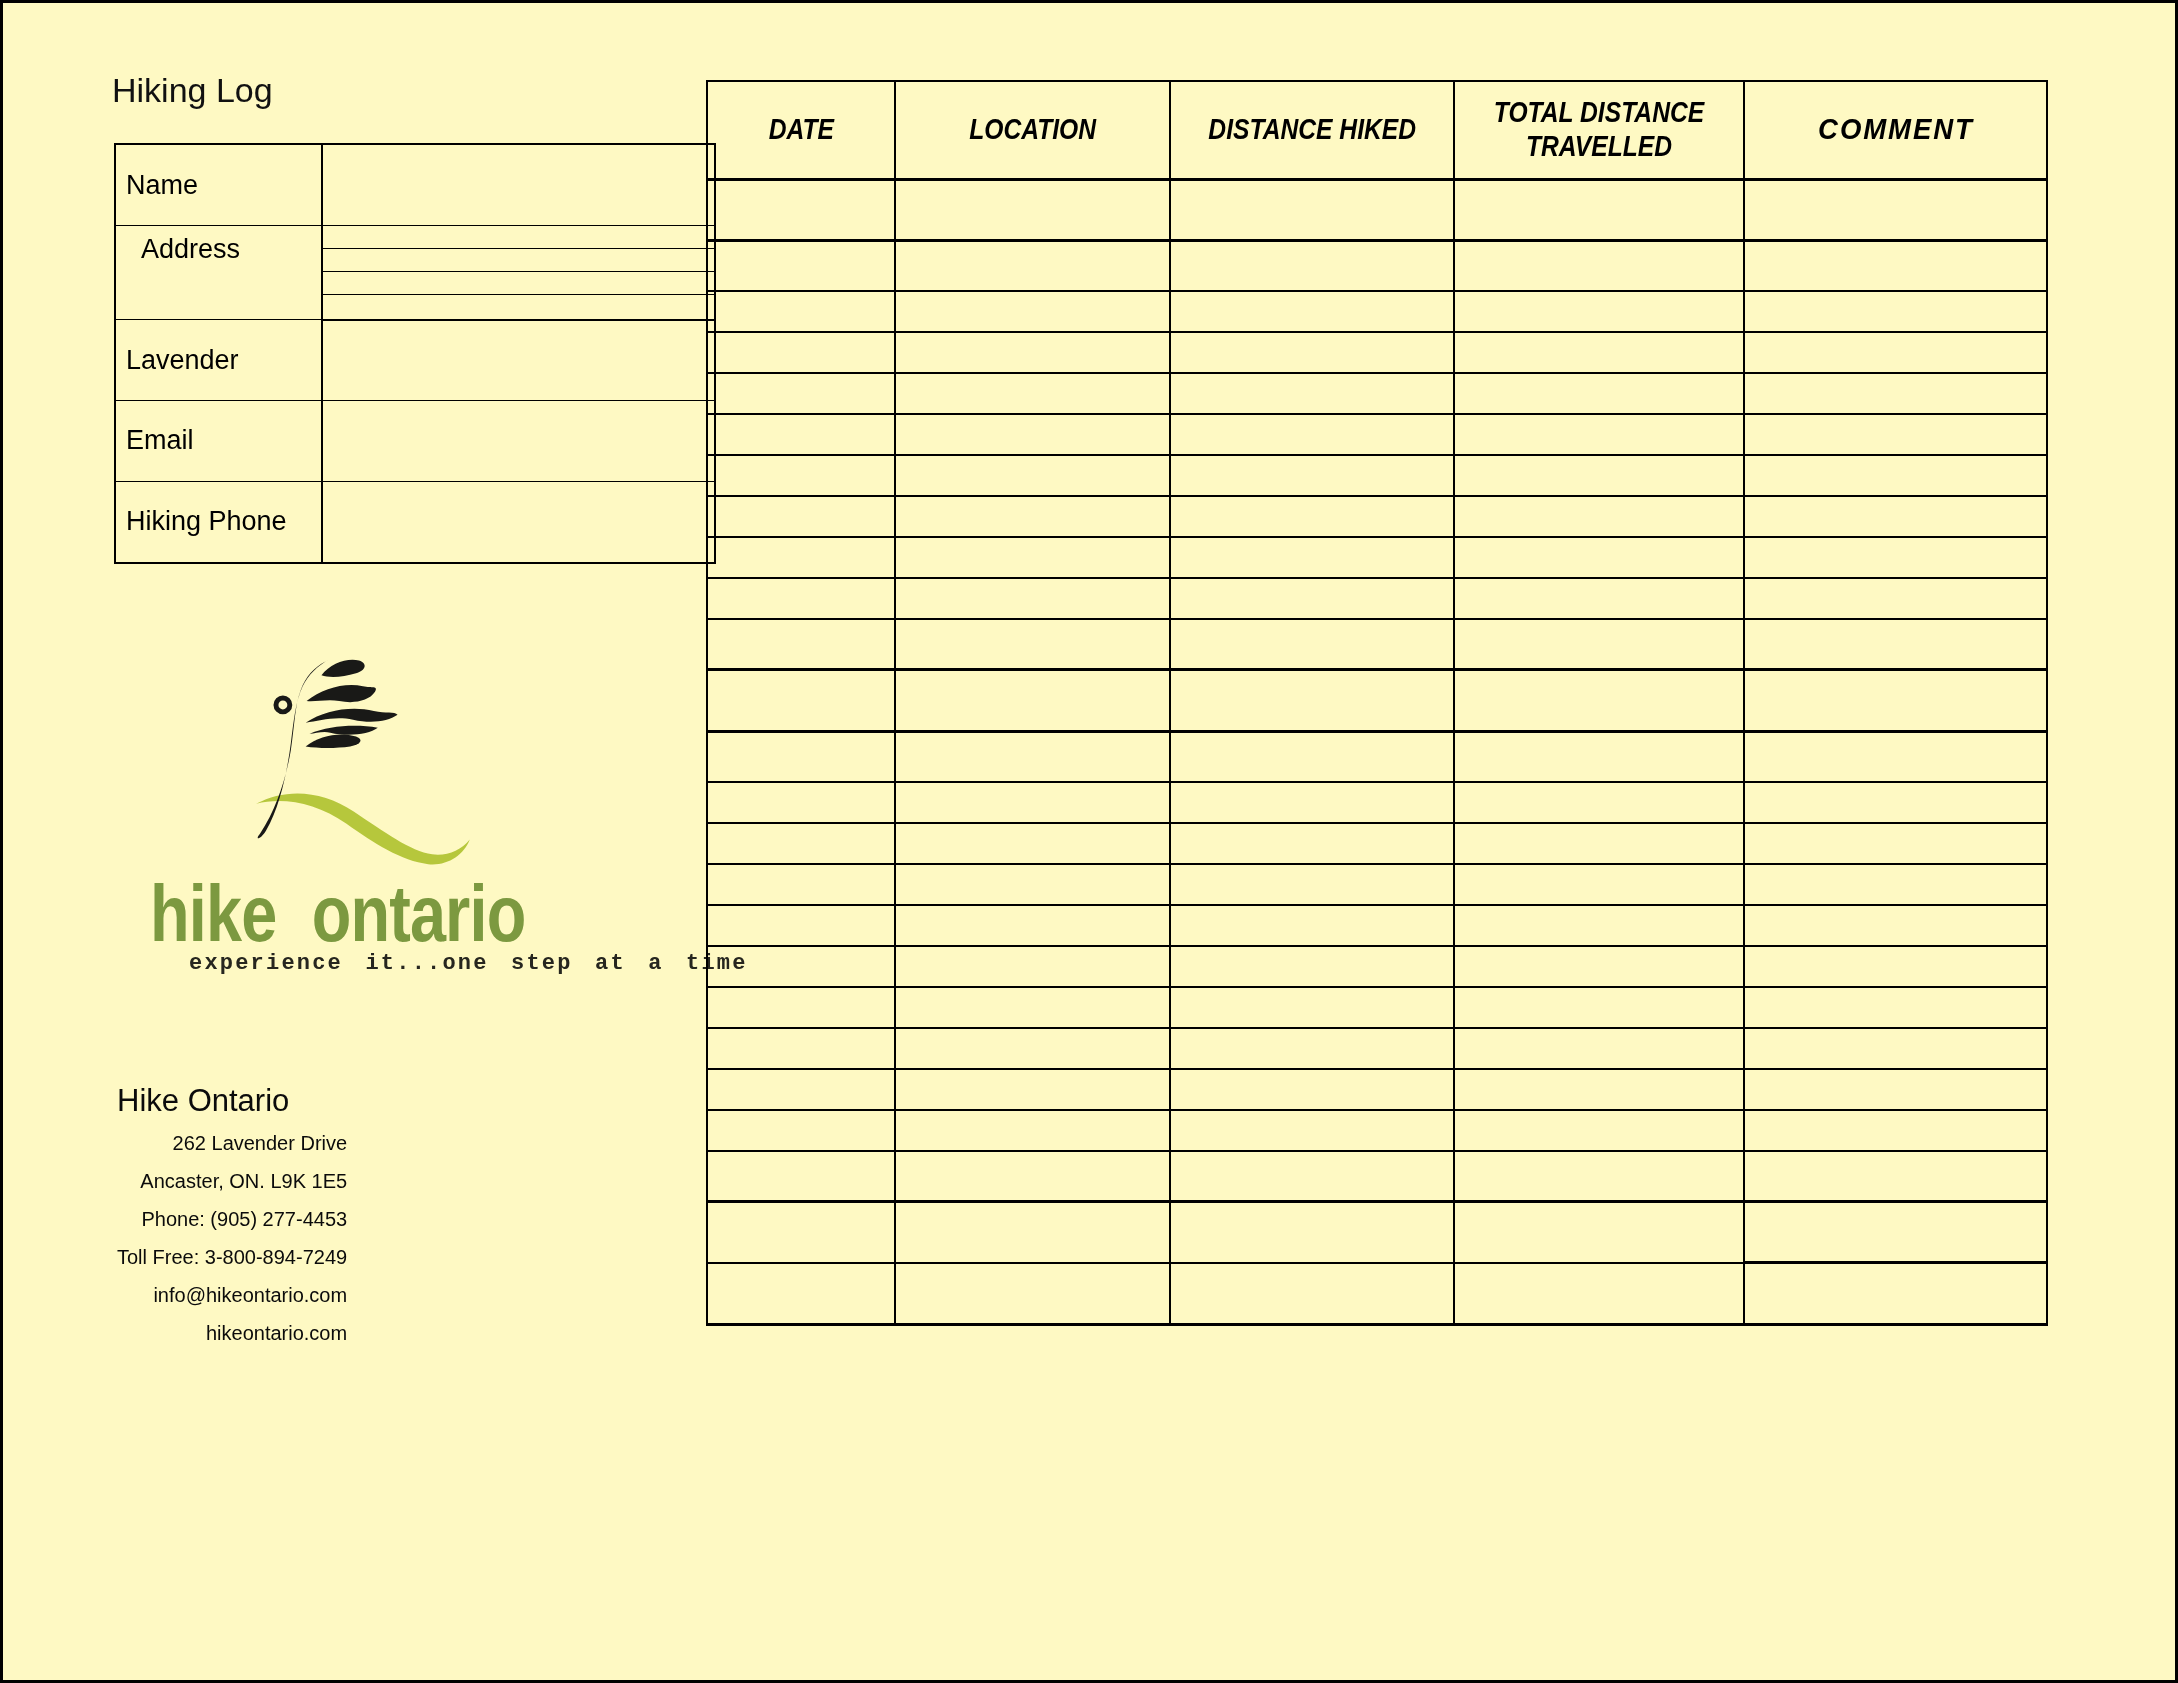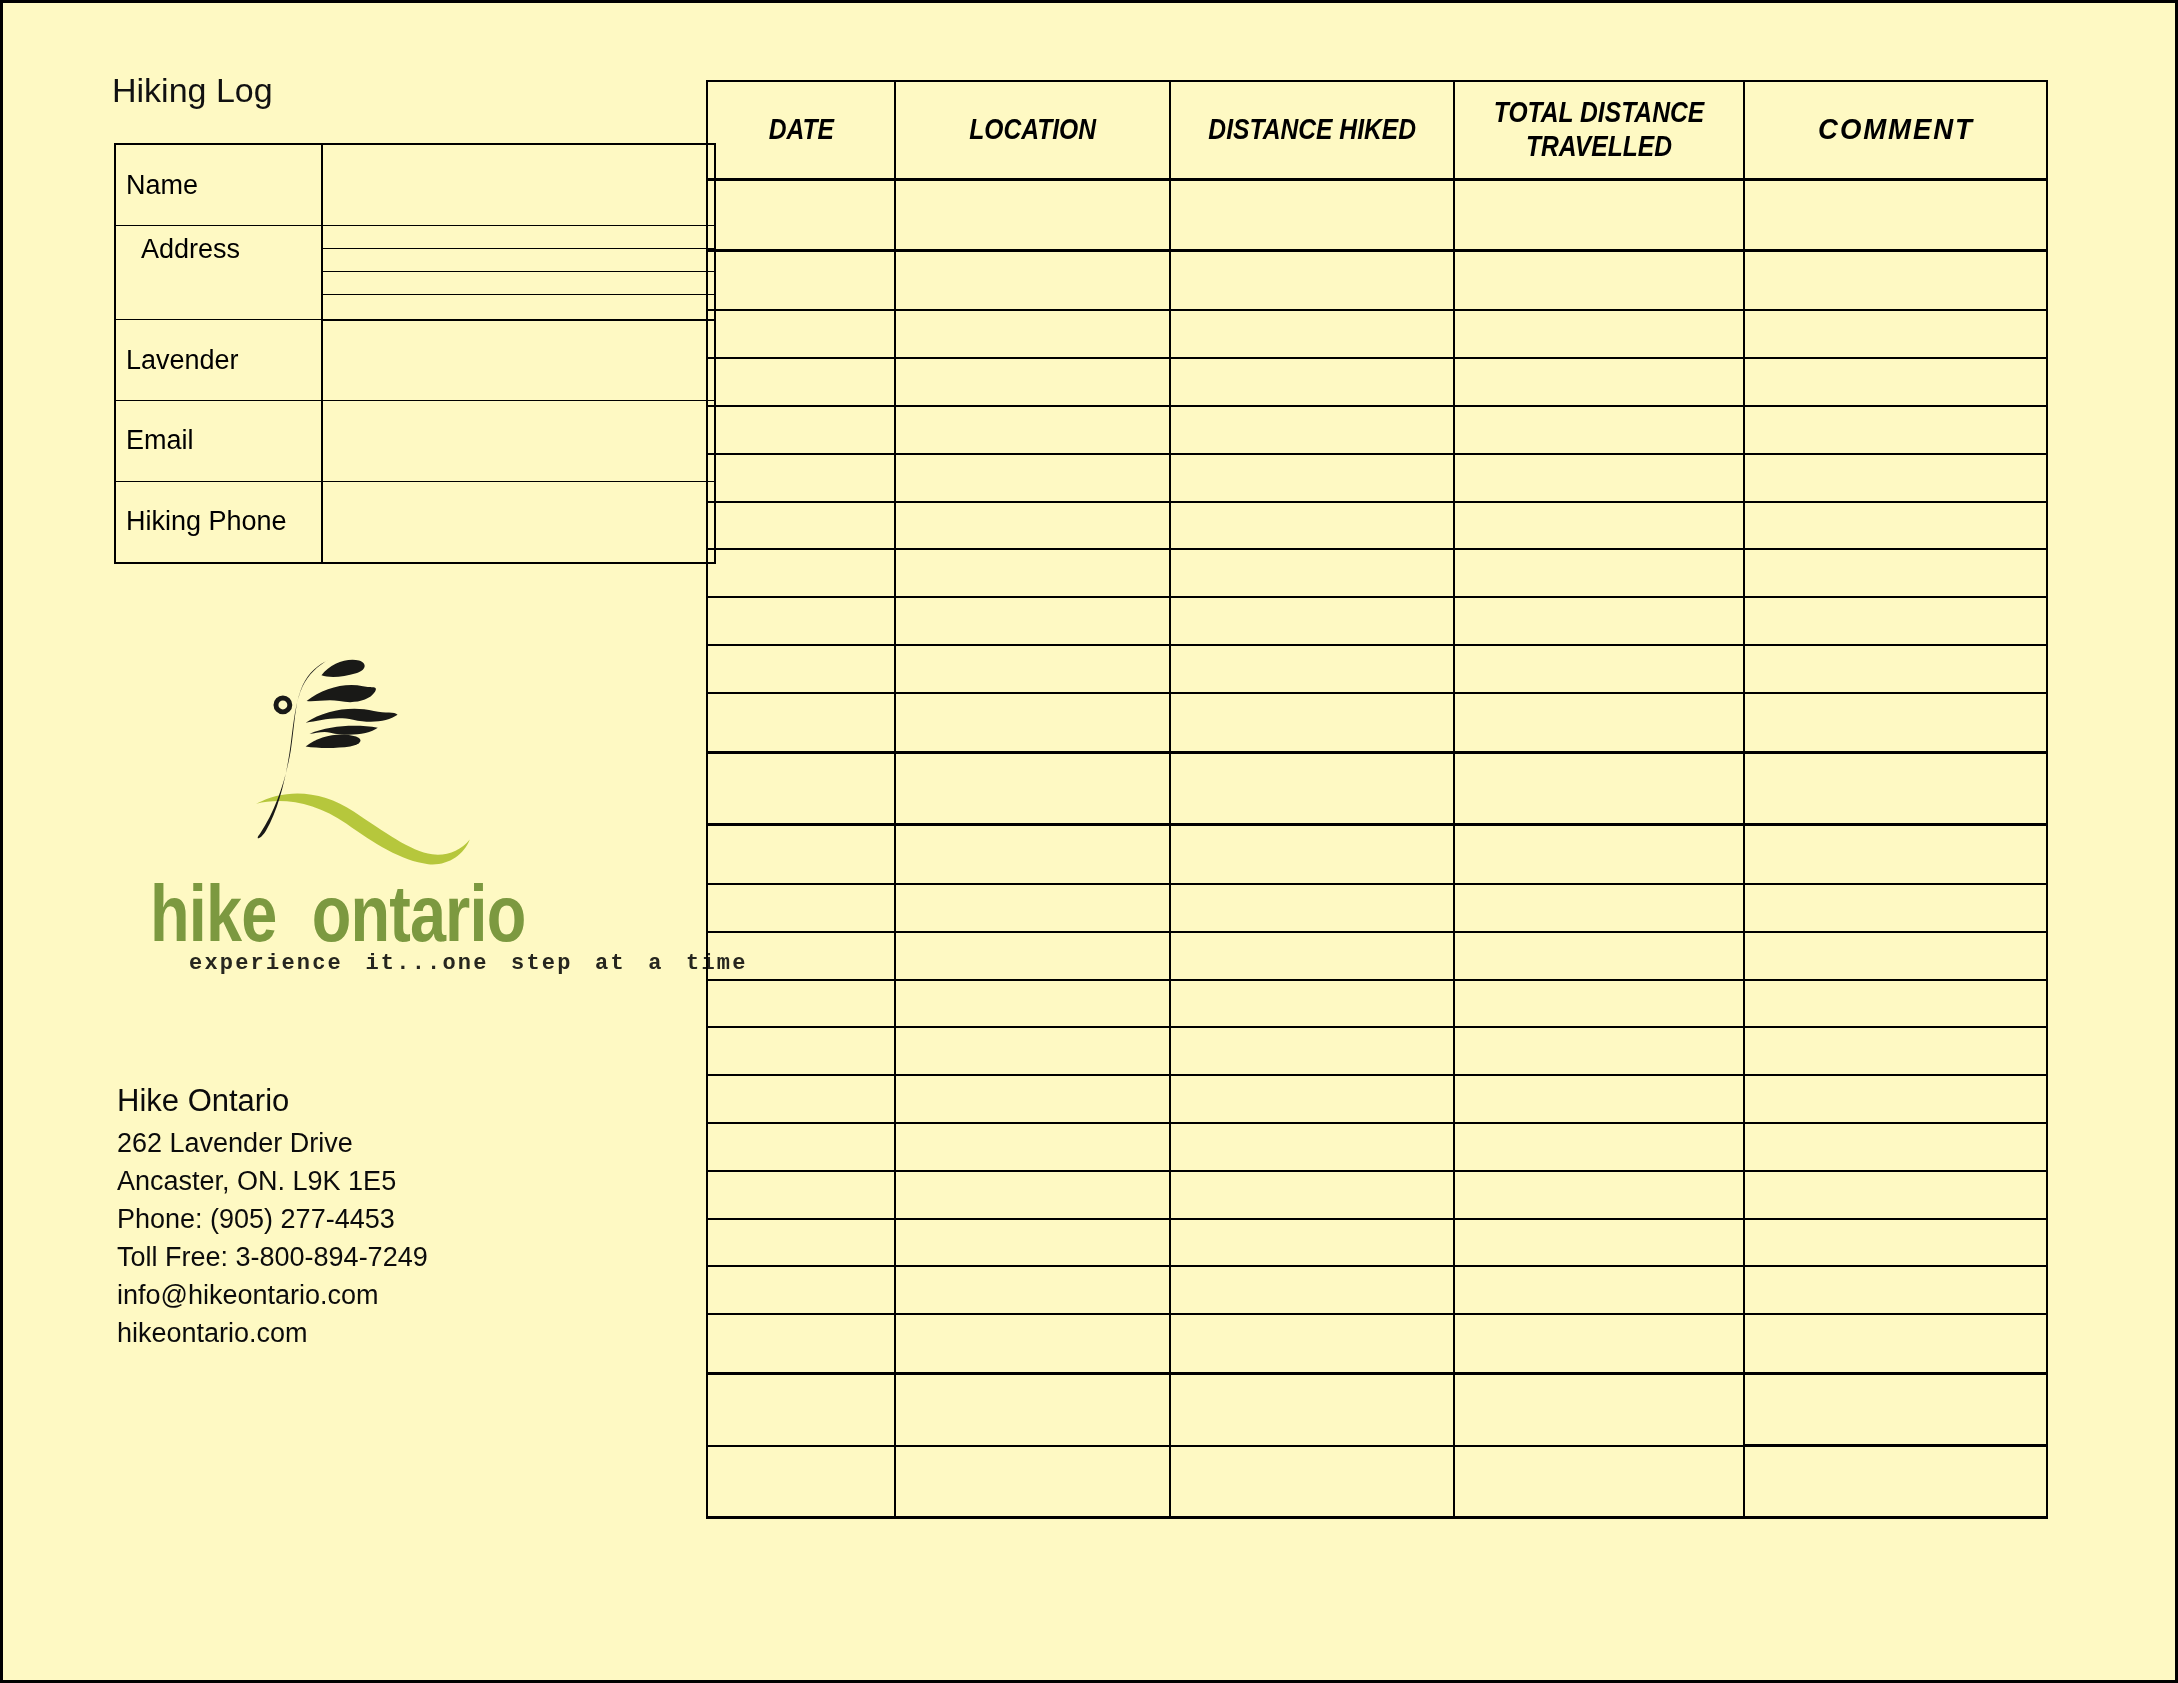--- a/index.html
+++ b/index.html
@@ -51,27 +51,27 @@
   }
   #logo-tagline{
     position:absolute;left:186px;top:948px;
     font-size:22px;font-weight:bold;color:#26261f;
     letter-spacing:2.2px;word-spacing:7px;white-space:nowrap;font-family:Liberation Mono, monospace;
   }
 
   
   #contact{position:absolute;left:114px;top:1075px;color:#0b0b0b;}
   #contact .c-name{font-size:31px;line-height:46px;}
-  #contact .c-line{font-size:27px;line-height:38px;}
+  #contact .c-line{font-size:20px;line-height:38px;text-align:right;}
 
   
   #log-table{
     position:absolute;left:703px;top:77px;
     border-collapse:collapse;table-layout:fixed;
-    width:1342px;height:1439px;
+    width:1342px;height:1246px;
     border:2px solid #000;
     border-bottom:3px solid #000;
   }
   #log-table col.c-date{width:188px;}
   #log-table col.c-location{width:275px;}
   #log-table col.c-distance{width:284px;}
   #log-table col.c-total{width:290px;}
   #log-table col.c-comment{width:303px;}
   #log-table th,#log-table td{border:2px solid #000;padding:0;}
   #log-table thead tr{height:98px;}

